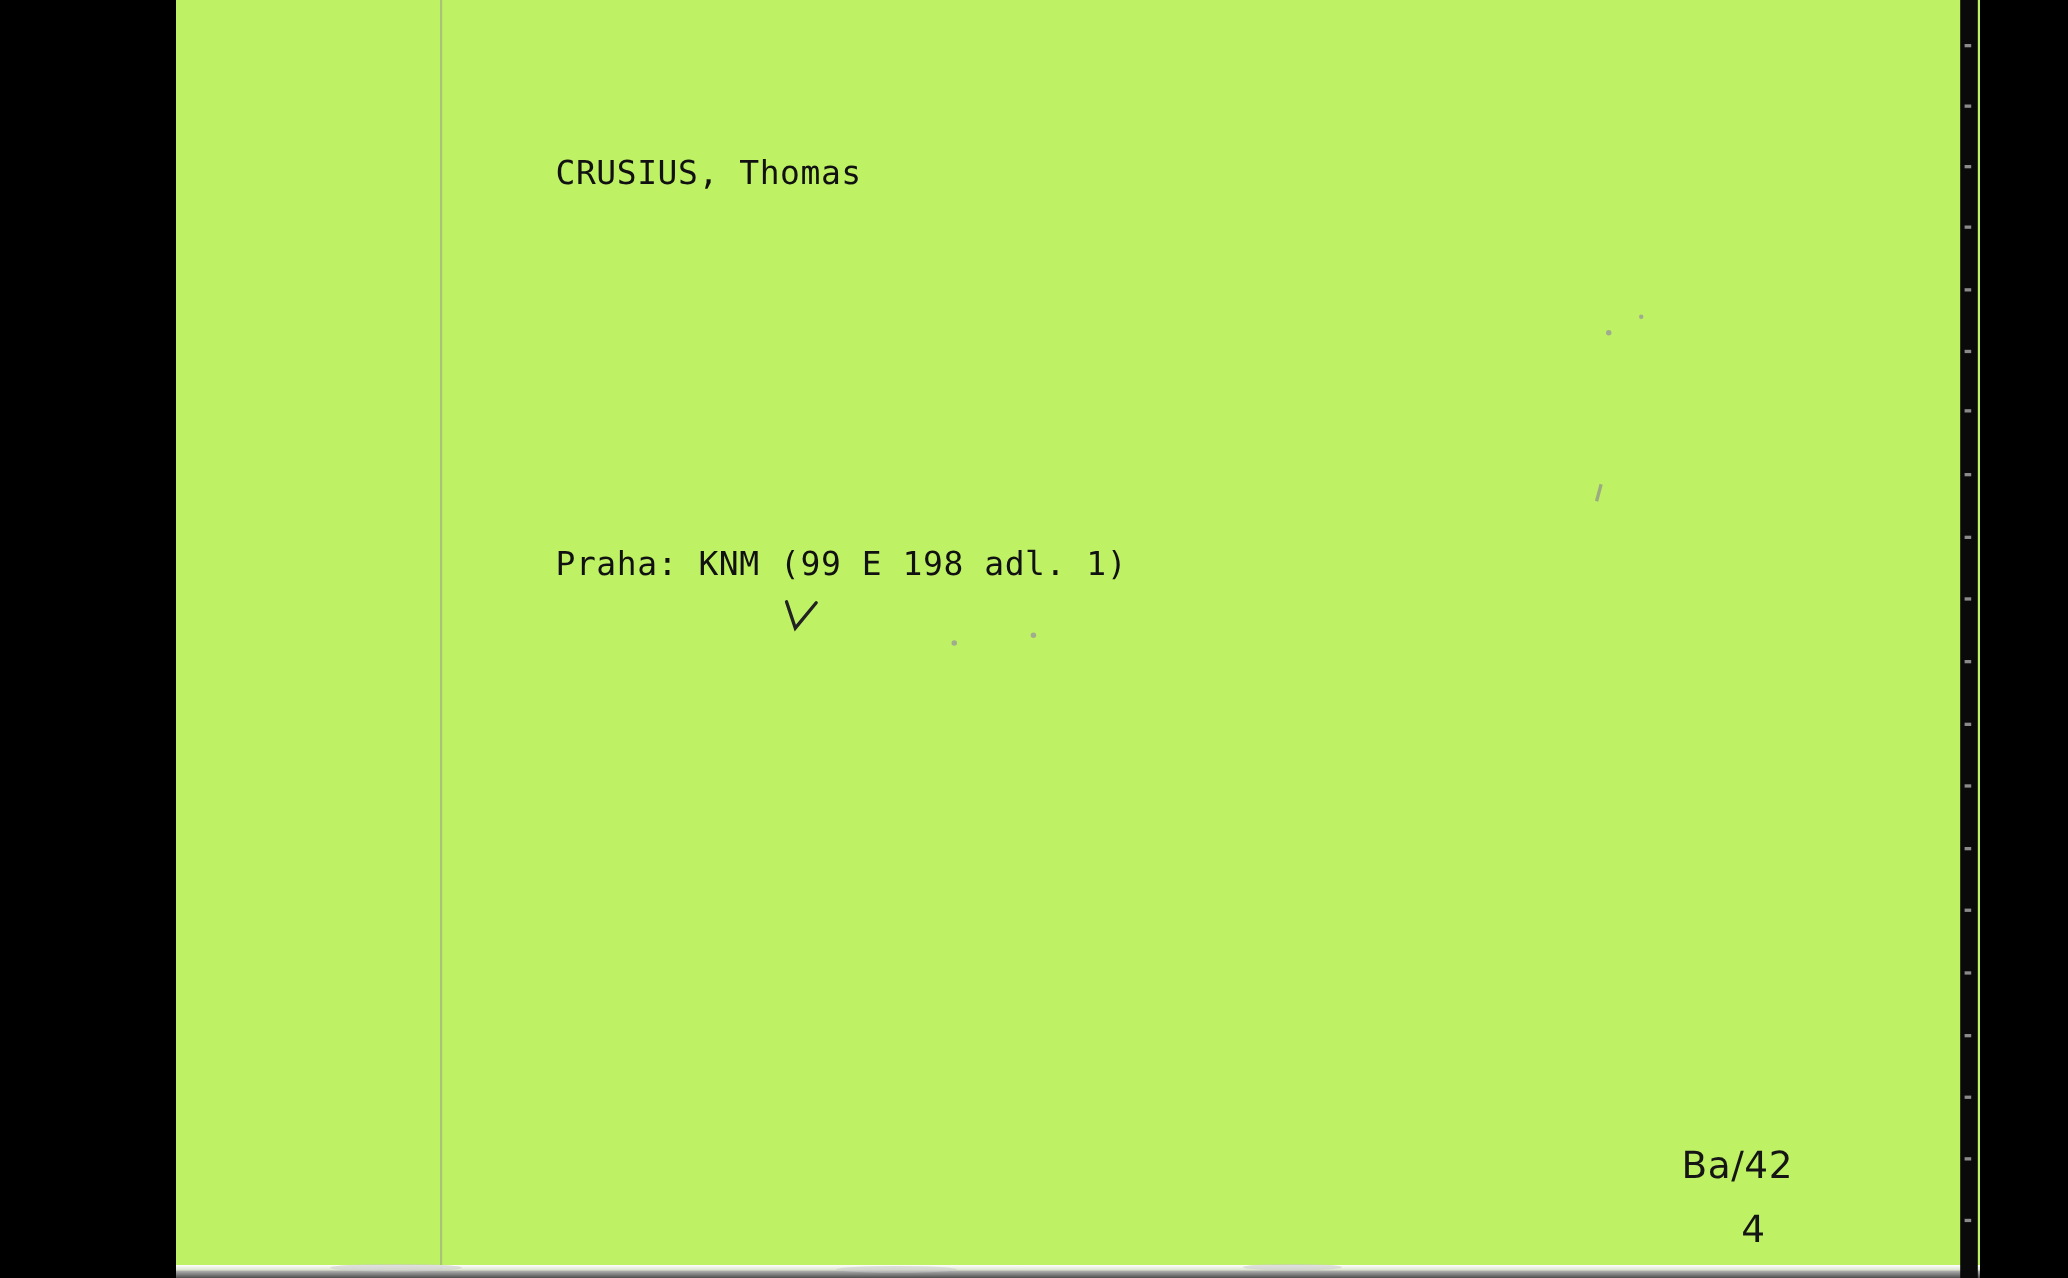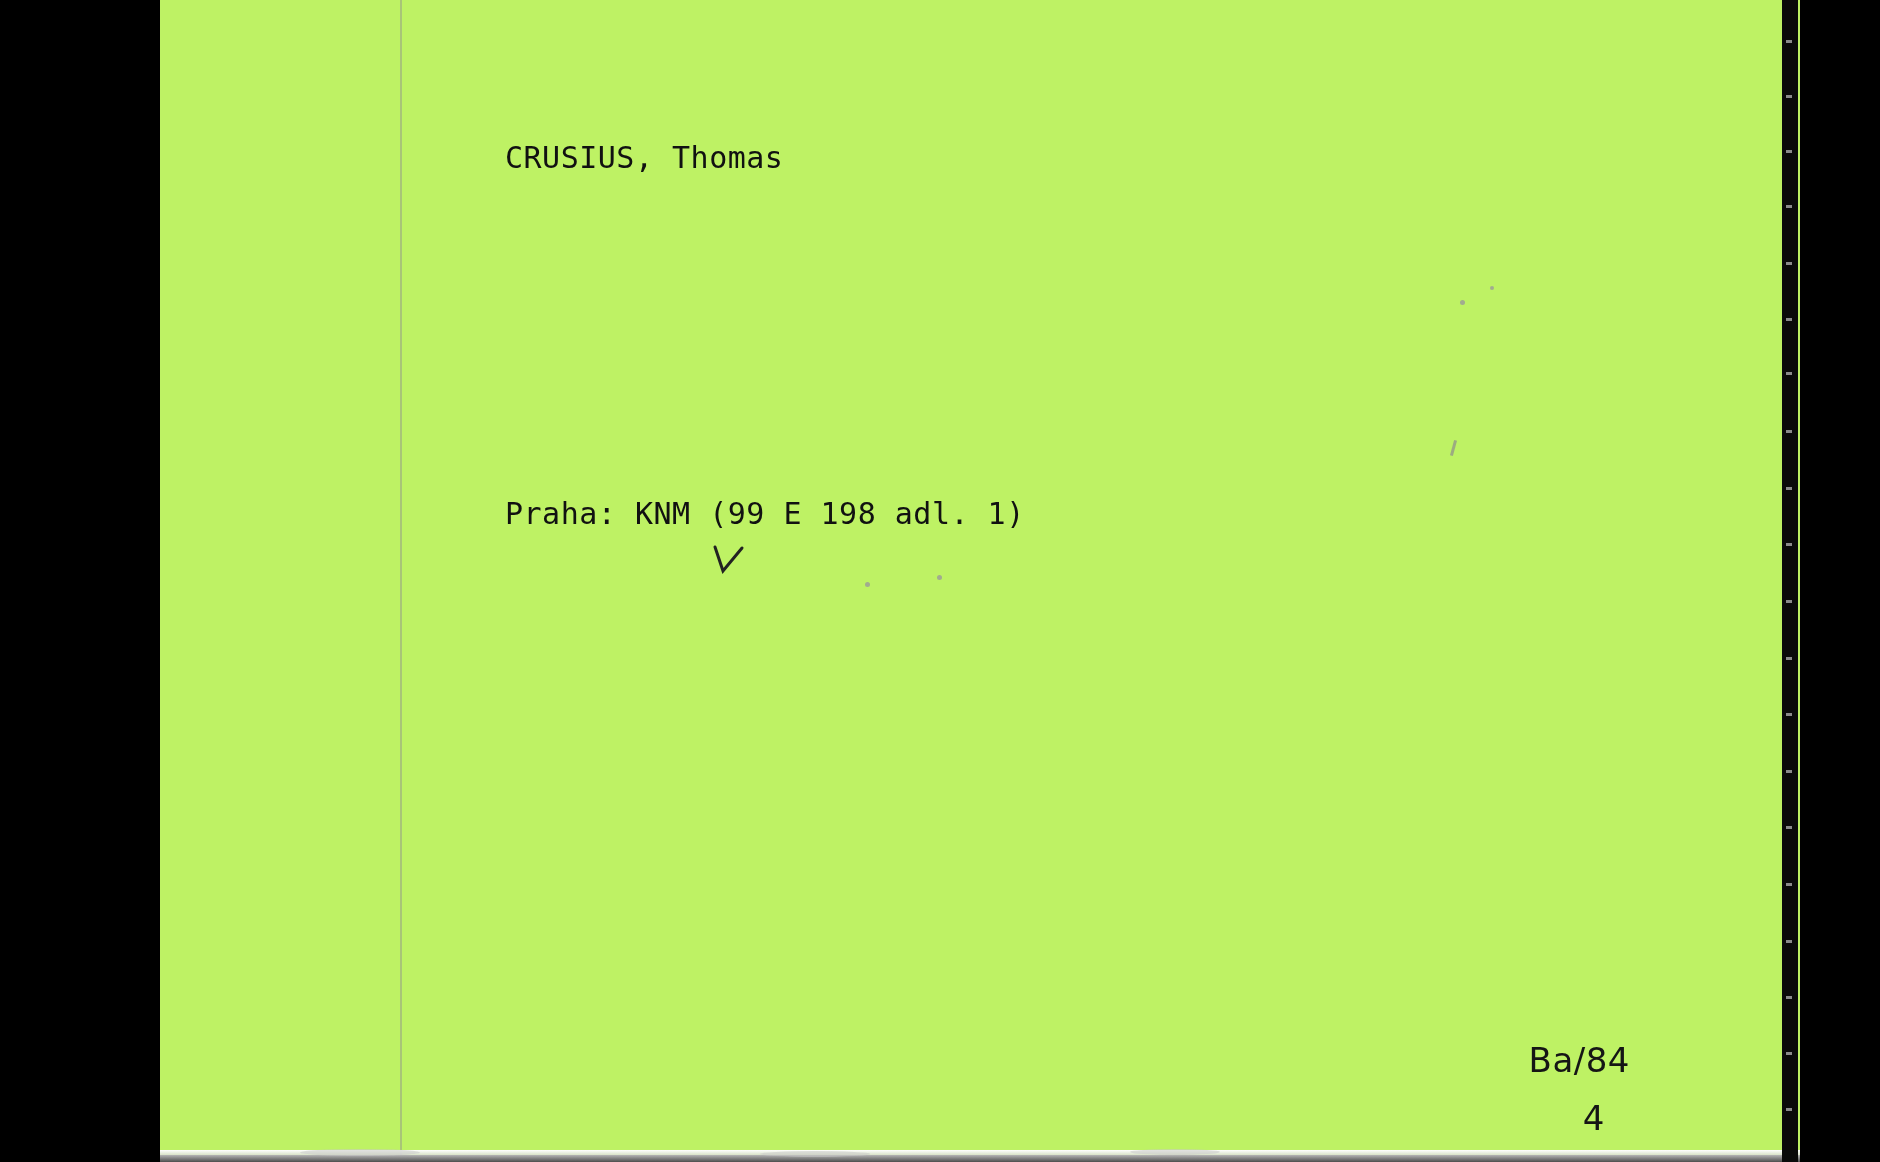--- a/index.html
+++ b/index.html
@@ -204,17 +204,17 @@
     <div class="tick" style="top:826px;"></div>
     <div class="tick" style="top:883px;"></div>
     <div class="tick" style="top:940px;"></div>
     <div class="tick" style="top:996px;"></div>
     <div class="tick" style="top:1052px;"></div>
     <div class="tick" style="top:1108px;"></div>
   </div>
 
   <div id="right-band"></div>
 
-  <div id="footer-code" class="typed" style="position:absolute;">Ba/84</div>
+  <div id="footer-code" class="typed" style="position:absolute;">Ba/42</div>
 
   <div id="footer-number" class="typed" style="position:absolute;">4</div>
 
 </div>
 
 </body></html>

